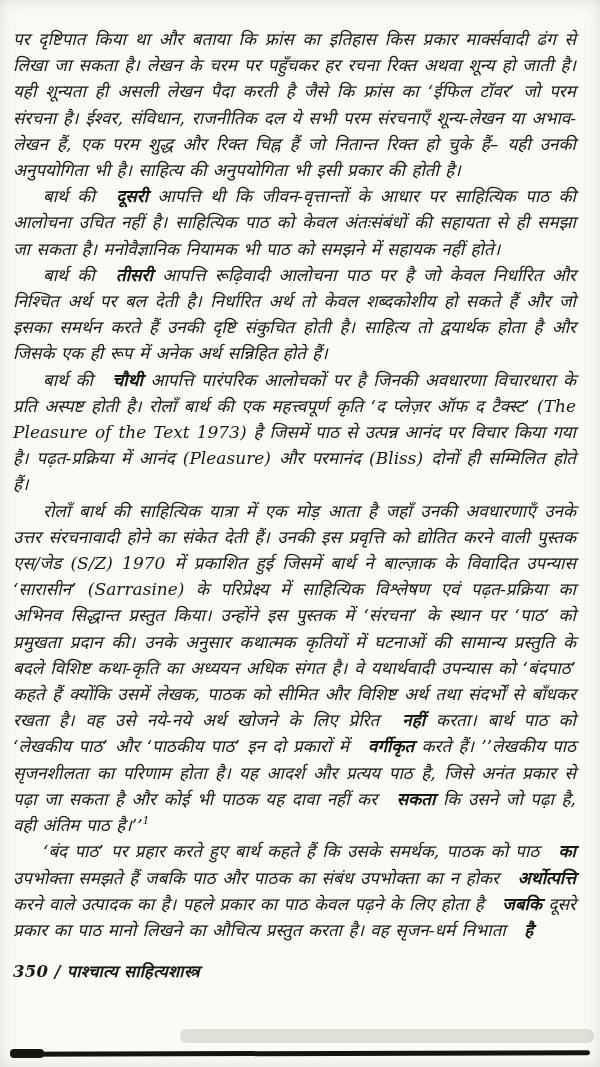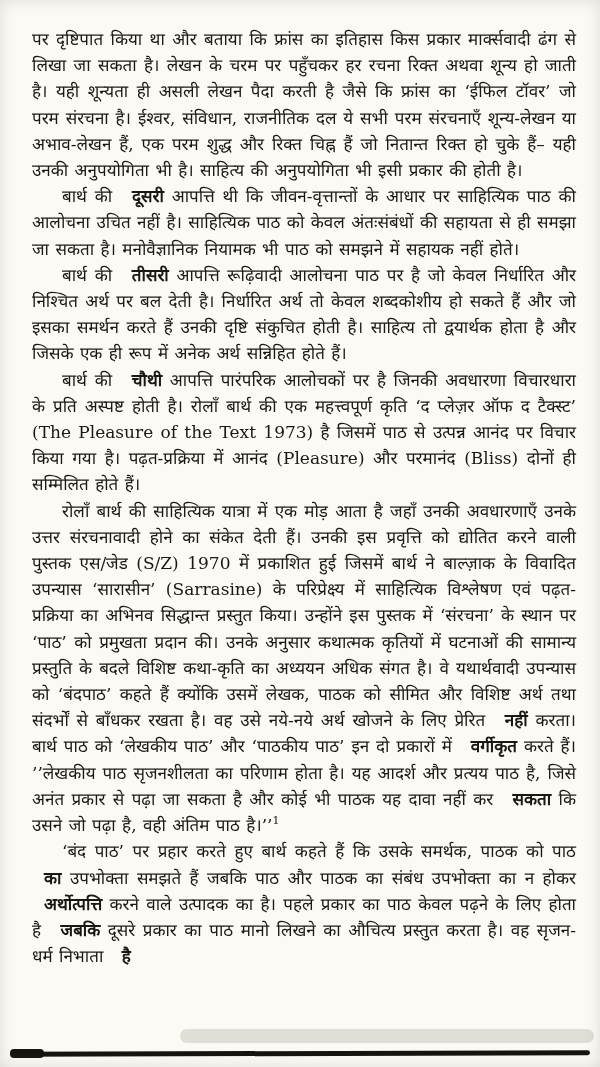--- a/index.html
+++ b/index.html
@@ -11,22 +11,23 @@
     height: 1067px;
     background: #fbfaf5;
     font-family: "DejaVu Serif", "Liberation Serif", serif;
     color: #1a1814;
     position: relative;
     overflow: hidden;
   }
   .page {
     position: absolute;
     inset: 0;
-    padding: 26px 24px 0 32px;
+    padding: 26px 24px 0 13px;
     box-sizing: border-box;
+    font-style: italic;
   }
   .edge-shadow {
     position: absolute;
     inset: 0;
     box-shadow: inset 0 0 16px rgba(120, 115, 100, 0.22);
     pointer-events: none;
   }
   .text-block .para {
     margin: 0;
     text-align: justify;
@@ -86,18 +87,21 @@
 
 <div class="page">
   <div class="text-block">
       <p class="para"><span>पर दृष्टिपात किया था और बताया कि फ्रांस का इतिहास किस प्रकार मार्क्सवादी ढंग से लिखा जा सकता है। लेखन के चरम पर पहुँचकर हर रचना रिक्त अथवा शून्य हो जाती है। यही शून्यता ही असली लेखन पैदा करती है जैसे कि फ्रांस का ‘ईफिल टॉवर’ जो परम संरचना है। ईश्वर, संविधान, राजनीतिक दल ये सभी परम संरचनाएँ शून्य-लेखन या अभाव-लेखन हैं, एक परम शुद्ध और रिक्त चिह्न हैं जो नितान्त रिक्त हो चुके हैं– यही उनकी अनुपयोगिता भी है। साहित्य की अनुपयोगिता भी इसी प्रकार की होती है।</span></p>
       <p class="para indent"><span>बार्थ की </span><span class="bold">दूसरी</span><span> आपत्ति थी कि जीवन-वृत्तान्तों के आधार पर साहित्यिक पाठ की आलोचना उचित नहीं है। साहित्यिक पाठ को केवल अंतःसंबंधों की सहायता से ही समझा जा सकता है। मनोवैज्ञानिक नियामक भी पाठ को समझने में सहायक नहीं होते।</span></p>
       <p class="para indent"><span>बार्थ की </span><span class="bold">तीसरी</span><span> आपत्ति रूढ़िवादी आलोचना पाठ पर है जो केवल निर्धारित और निश्चित अर्थ पर बल देती है। निर्धारित अर्थ तो केवल शब्दकोशीय हो सकते हैं और जो इसका समर्थन करते हैं उनकी दृष्टि संकुचित होती है। साहित्य तो द्वयार्थक होता है और जिसके एक ही रूप में अनेक अर्थ सन्निहित होते हैं।</span></p>
       <p class="para indent"><span>बार्थ की </span><span class="bold">चौथी</span><span> आपत्ति पारंपरिक आलोचकों पर है जिनकी अवधारणा विचारधारा के प्रति अस्पष्ट होती है। रोलाँ बार्थ की एक महत्त्वपूर्ण कृति ‘द प्लेज़र ऑफ द टैक्स्ट’ (The Pleasure of the Text 1973) है जिसमें पाठ से उत्पन्न आनंद पर विचार किया गया है। पढ़त-प्रक्रिया में आनंद (Pleasure) और परमानंद (Bliss) दोनों ही सम्मिलित होते हैं।</span></p>
       <p class="para indent"><span>रोलाँ बार्थ की साहित्यिक यात्रा में एक मोड़ आता है जहाँ उनकी अवधारणाएँ उनके उत्तर संरचनावादी होने का संकेत देती हैं। उनकी इस प्रवृत्ति को द्योतित करने वाली पुस्तक एस/जेड (S/Z) 1970 में प्रकाशित हुई जिसमें बार्थ ने बाल्ज़ाक के विवादित उपन्यास ‘सारासीन’ (Sarrasine) के परिप्रेक्ष्य में साहित्यिक विश्लेषण एवं पढ़त-प्रक्रिया का अभिनव सिद्धान्त प्रस्तुत किया। उन्होंने इस पुस्तक में ‘संरचना’ के स्थान पर ‘पाठ’ को प्रमुखता प्रदान की। उनके अनुसार कथात्मक कृतियों में घटनाओं की सामान्य प्रस्तुति के बदले विशिष्ट कथा-कृति का अध्ययन अधिक संगत है। वे यथार्थवादी उपन्यास को ‘बंदपाठ’ कहते हैं क्योंकि उसमें लेखक, पाठक को सीमित और विशिष्ट अर्थ तथा संदर्भों से बाँधकर रखता है। वह उसे नये-नये अर्थ खोजने के लिए प्रेरित </span><span class="bold">नहीं</span><span> करता। बार्थ पाठ को ‘लेखकीय पाठ’ और ‘पाठकीय पाठ’ इन दो प्रकारों में </span><span class="bold">वर्गीकृत</span><span> करते हैं। ’’लेखकीय पाठ सृजनशीलता का परिणाम होता है। यह आदर्श और प्रत्यय पाठ है, जिसे अनंत प्रकार से पढ़ा जा सकता है और कोई भी पाठक यह दावा नहीं कर </span><span class="bold">सकता</span><span> कि उसने जो पढ़ा है, वही अंतिम पाठ है।’’</span><sup>1</sup></p>
       <p class="para indent"><span>‘बंद पाठ’ पर प्रहार करते हुए बार्थ कहते हैं कि उसके समर्थक, पाठक को पाठ </span><span class="bold">का</span><span> उपभोक्ता समझते हैं जबकि पाठ और पाठक का संबंध उपभोक्ता का न होकर </span><span class="bold">अर्थोत्पत्ति</span><span> करने वाले उत्पादक का है। पहले प्रकार का पाठ केवल पढ़ने के लिए होता है </span><span class="bold">जबकि</span><span> दूसरे प्रकार का पाठ मानो लिखने का औचित्य प्रस्तुत करता है। वह सृजन-धर्म निभाता </span><span class="bold">है</span></p>
     </div>
+  <div class="footer">
+    <span>350 / पाश्चात्य साहित्यशास्त्र</span>
+  </div>
 </div>
 
 <div class="scan-wash"></div>
 <div class="scan-line"></div>
 <div class="scan-blob"></div>
 <div class="edge-shadow"></div>
 
 </body></html>

